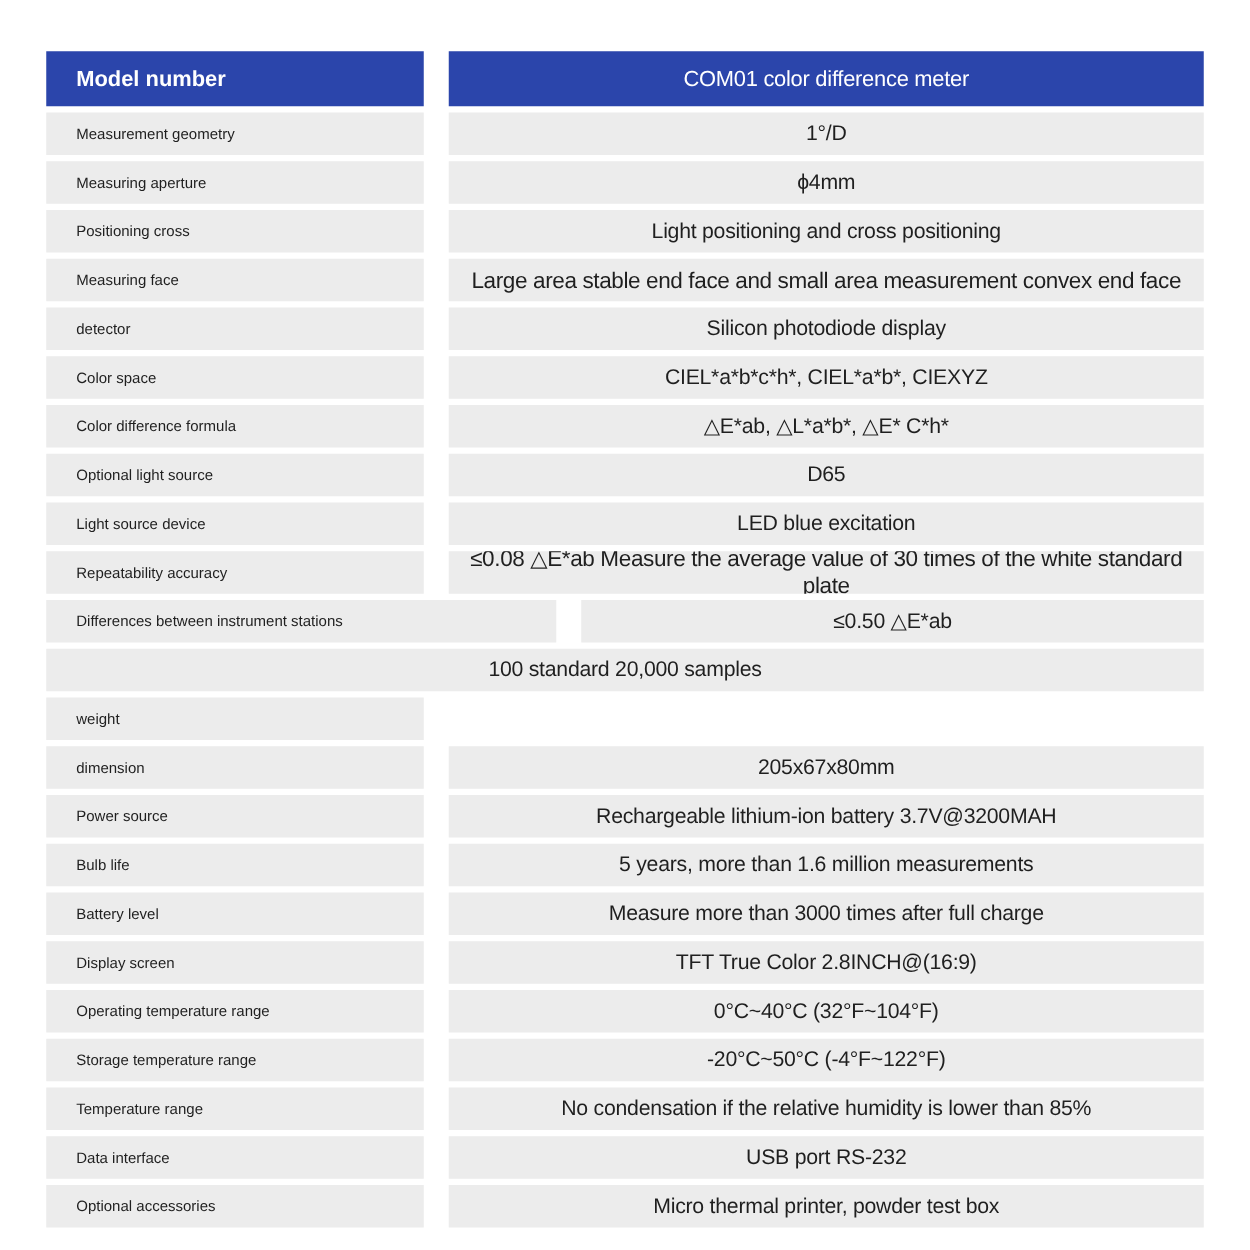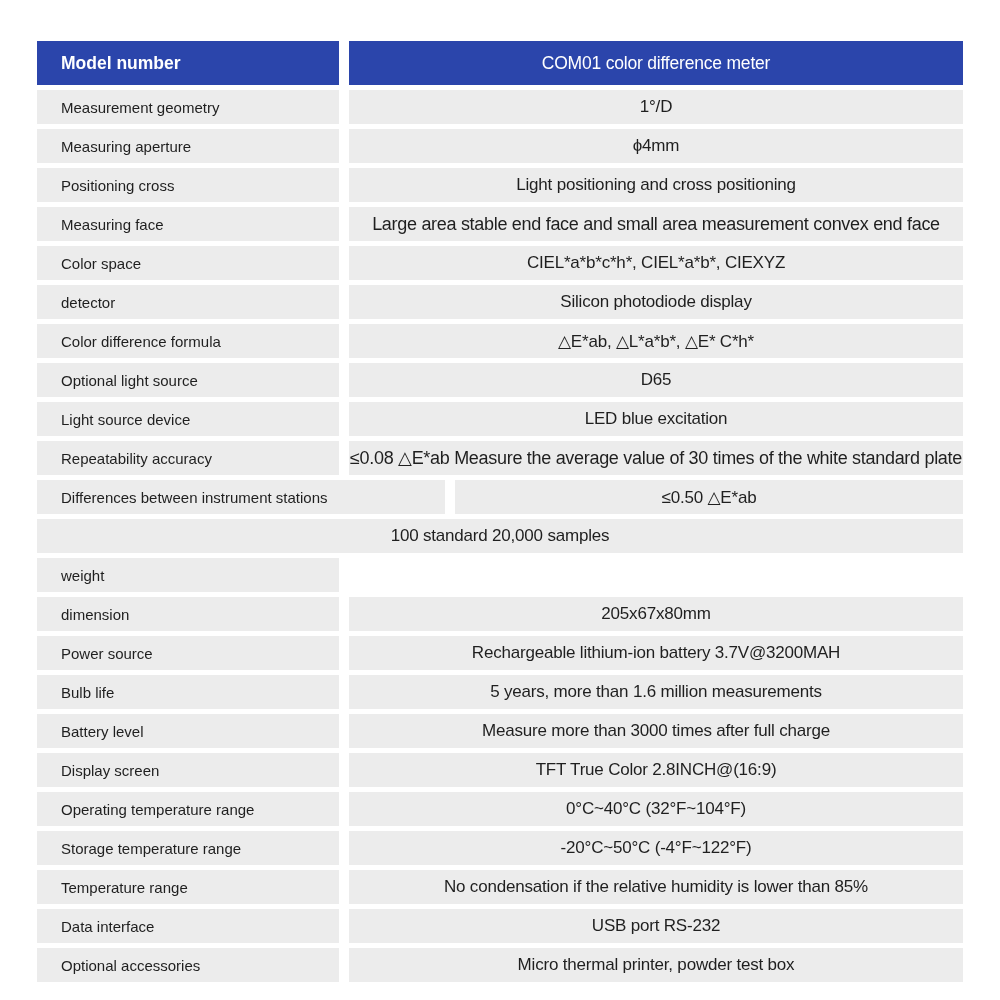--- a/index.html
+++ b/index.html
@@ -12,39 +12,39 @@
     -webkit-font-smoothing: antialiased;
   }
   .spec-table {
     position: absolute;
     left: 37px;
     top: 41px;
     width: 926px;
   }
   .row {
     display: flex;
-    gap: 10px;
+    gap: 20px;
     height: 34px;
     margin-bottom: 5px;
   }
   .row.header-row {
     height: 44px;
   }
   .cell {
     display: flex;
     align-items: center;
     box-sizing: border-box;
     background: #ececec;
     color: #1f1f1f;
     overflow: hidden;
   }
   .cell.label {
     width: 302px;
     padding-left: 24px;
-    font-size: 15px;
+    font-size: 12px;
     white-space: nowrap;
   }
   .cell.value {
     flex: 1;
     justify-content: center;
     text-align: center;
     font-size: 17px;
     letter-spacing: -0.2px;
   }
   .header-row .cell {
@@ -90,27 +90,27 @@
     <div class="cell label">Positioning cross</div>
     <div class="cell value">Light positioning and cross positioning</div>
   </div>
 
   <div class="row v-small">
     <div class="cell label">Measuring face</div>
     <div class="cell value">Large area stable end face and small area measurement convex end face</div>
   </div>
 
   <div class="row">
-    <div class="cell label">Color space</div>
-    <div class="cell value">CIEL*a*b*c*h*, CIEL*a*b*, CIEXYZ</div>
+    <div class="cell label">detector</div>
+    <div class="cell value">Silicon photodiode display</div>
   </div>
 
   <div class="row">
-    <div class="cell label">detector</div>
-    <div class="cell value">Silicon photodiode display</div>
+    <div class="cell label">Color space</div>
+    <div class="cell value">CIEL*a*b*c*h*, CIEL*a*b*, CIEXYZ</div>
   </div>
 
   <div class="row">
     <div class="cell label">Color difference formula</div>
     <div class="cell value">△E*ab, △L*a*b*, △E* C*h*</div>
   </div>
 
   <div class="row">
     <div class="cell label">Optional light source</div>
     <div class="cell value">D65</div>

